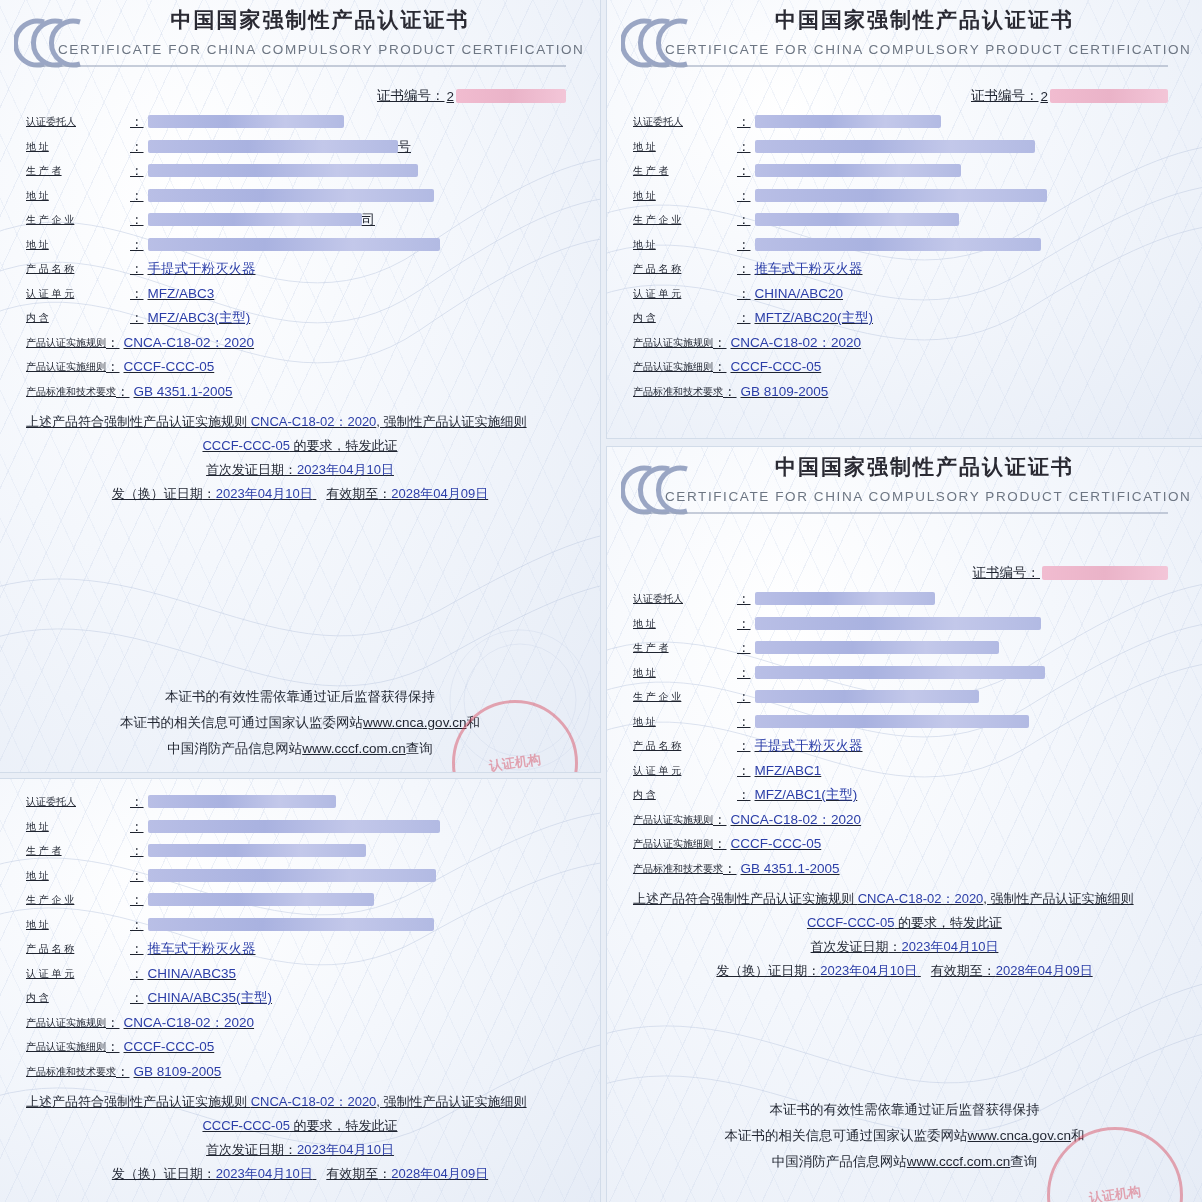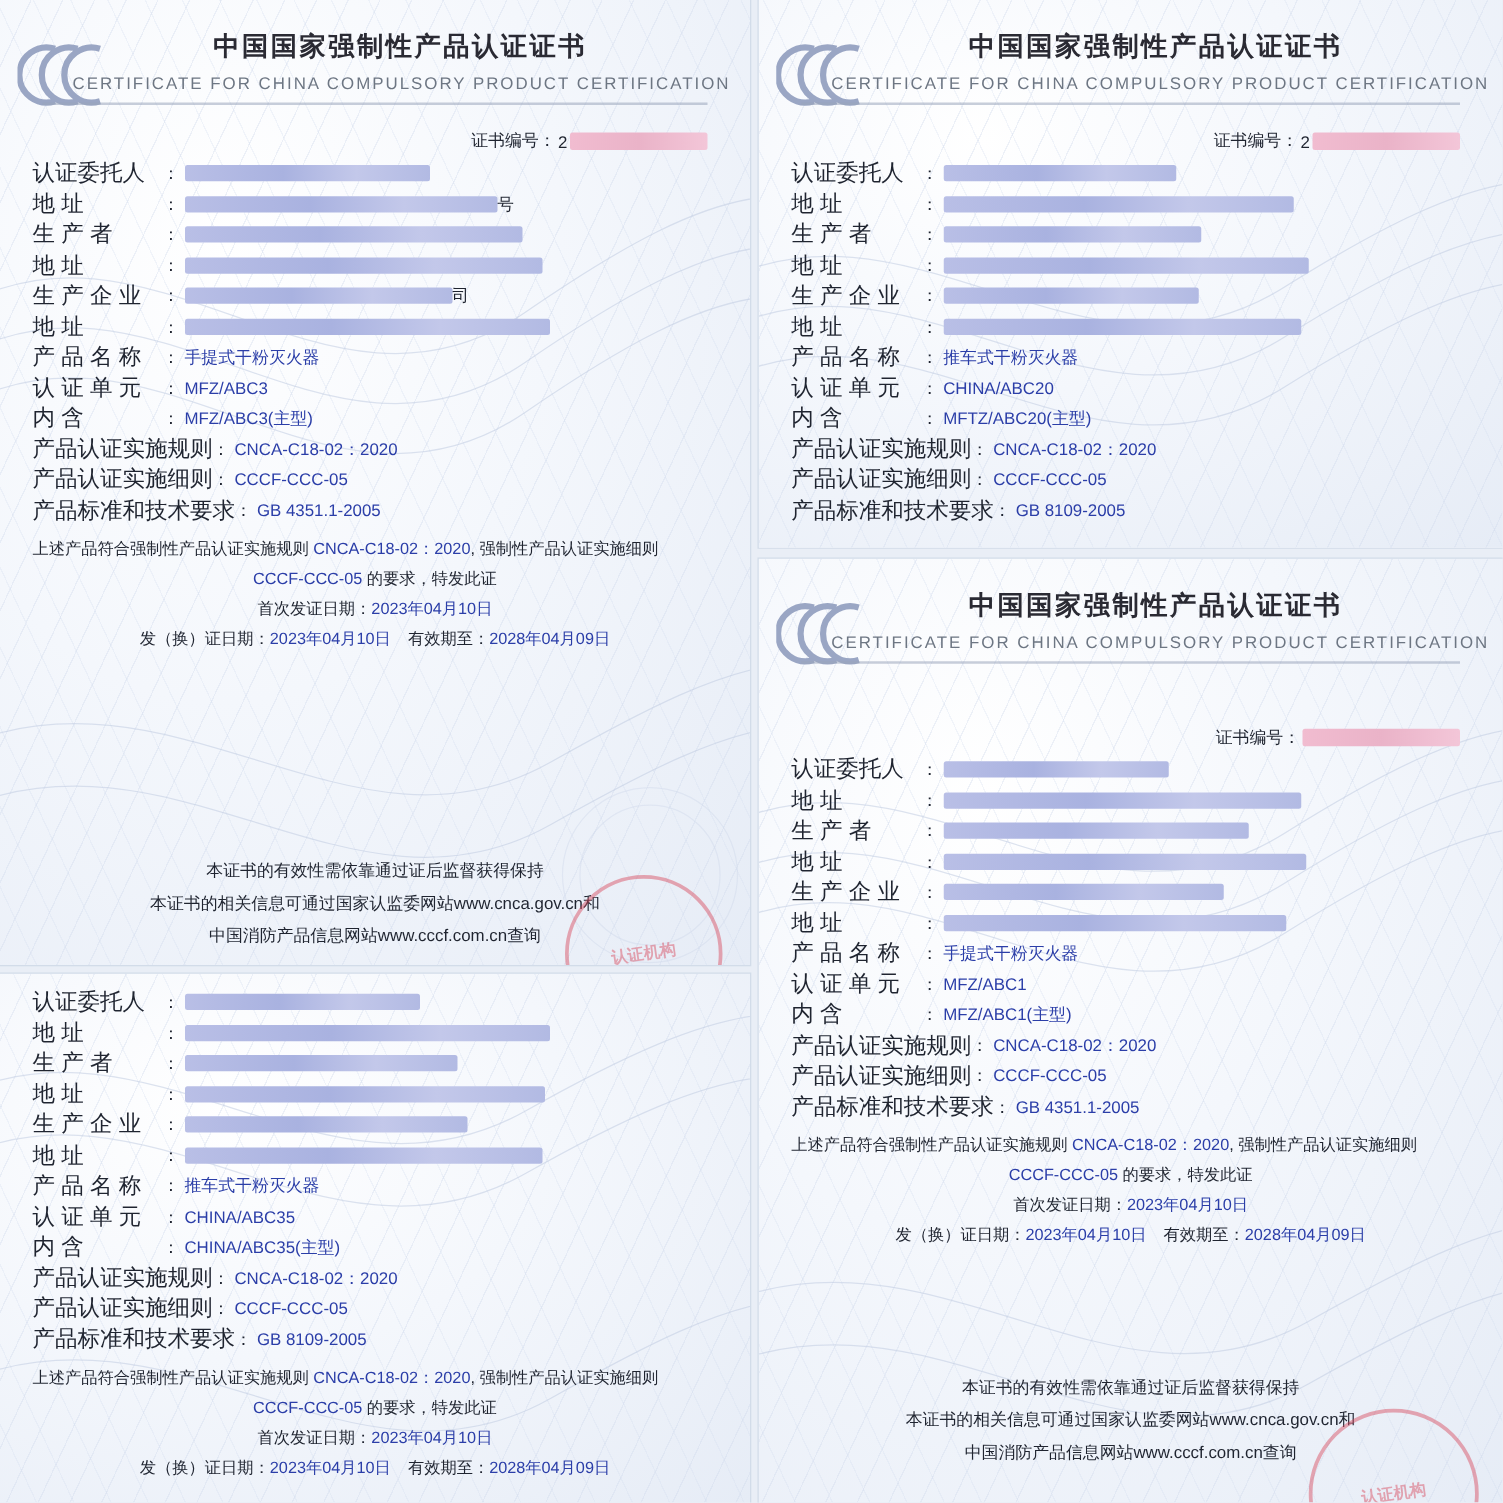--- a/index.html
+++ b/index.html
@@ -20,45 +20,45 @@
       radial-gradient(ellipse at 30% 25%, #ffffff 0%, #f4f7fc 45%, #e6ecf6 100%);
     overflow:hidden;
     box-shadow:0 0 0 1px rgba(170,185,210,.35);
   }
   .guilloche{
     position:absolute;inset:0;pointer-events:none;opacity:.55;
   }
   .guilloche svg{width:100%;height:100%;}
 
   
-  .hdr{position:relative;padding:6px 18px 4px 18px;margin-top:17px;}
+  .hdr{position:relative;padding:6px 18px 4px 18px;}
   .ccc-logo{position:absolute;left:14px;top:12px;width:74px;height:62px;}
   .ccc-logo svg{width:100%;height:100%;}
   .title-cn{
     text-align:center;font-size:21px;letter-spacing:2px;color:#2a2a33;
     font-weight:bold;font-family:"DejaVu Sans","Liberation Sans",sans-serif;
     padding-left:40px;
   }
   .title-en{
     text-align:center;font-size:13.5px;letter-spacing:1.6px;color:#6d7683;
     margin-top:8px;padding-left:40px;white-space:nowrap;
   }
   .rule{
     height:2px;background:#9aa6bb;margin:8px 16px 0 16px;opacity:.55;
   }
 
   
-  .body{position:relative;padding:10px 26px 0 26px;font-size:13.5px;color:#1f2430;}
+  .body{position:relative;padding:10px 26px 0 26px;font-size:13.5px;color:#1f2430;text-decoration:underline;}
   .certno{
     text-align:right;font-size:13.5px;color:#1f2430;margin:6px 8px 8px 0;
     display:flex;justify-content:flex-end;align-items:center;gap:2px;
   }
   .row{display:flex;align-items:center;margin:0 0 7.5px 0;line-height:17px;}
   .lbl{
-    width:104px;flex:none;color:#1f2430;font-size:18px;
+    width:104px;flex:none;color:#1f2430;font-size:10px;
     display:flex;justify-content:space-between;
   }
   .colon{margin:0 4px 0 0;}
   .val{color:#2b3ea8;font-size:13.5px;white-space:nowrap;}
   .val.dark{color:#1f2430;}
 
   
   .redact{
     display:inline-block;height:13px;border-radius:2px;
     background:linear-gradient(90deg,#b9bfe6,#a9b2e0 40%,#c3c8ea 70%,#b2bae3);
@@ -71,21 +71,21 @@
 
   
   .stmt{margin-top:10px;font-size:13px;color:#1f2430;line-height:24px;}
   .stmt .blue{color:#2b3ea8;}
 
   
   .footer{
     position:absolute;left:0;right:0;text-align:center;font-size:13.5px;
     color:#1f2430;line-height:26px;
   }
-  .footer .u{}
+  .footer .u{text-decoration:underline;}
   .stamp{
     position:absolute;border:3px solid #d8465a;border-radius:50%;
     opacity:.45;color:#d8465a;display:flex;align-items:center;justify-content:center;
     font-size:13px;font-weight:bold;
   }
   .stamp .inner{transform:rotate(-8deg);text-align:center;line-height:14px;}
 
   
   #cert-tl{left:0;top:0;width:600px;height:772px;}
   #cert-tr{left:607px;top:0;width:595px;height:438px;}

